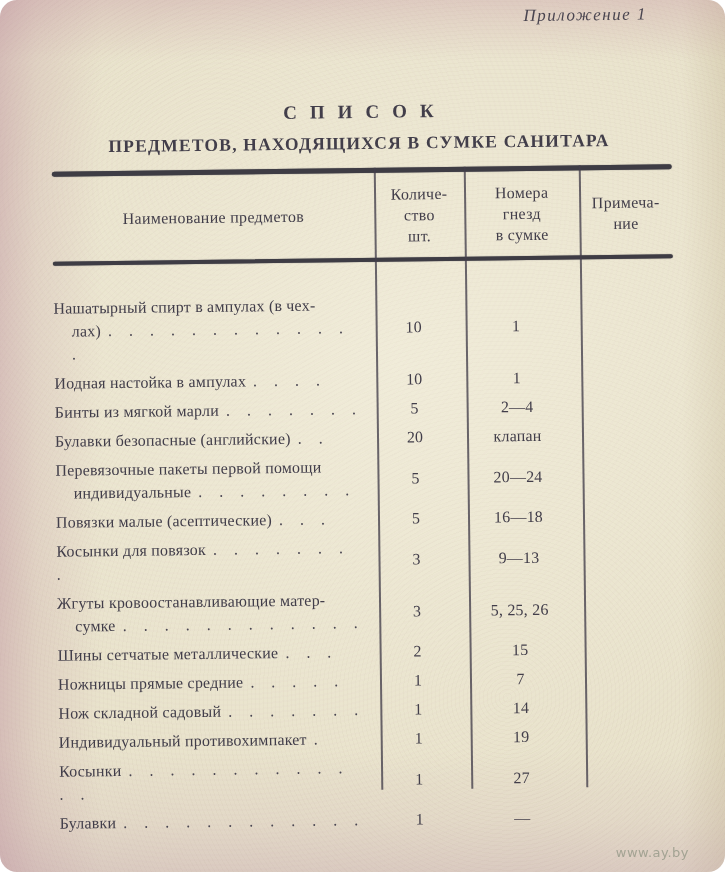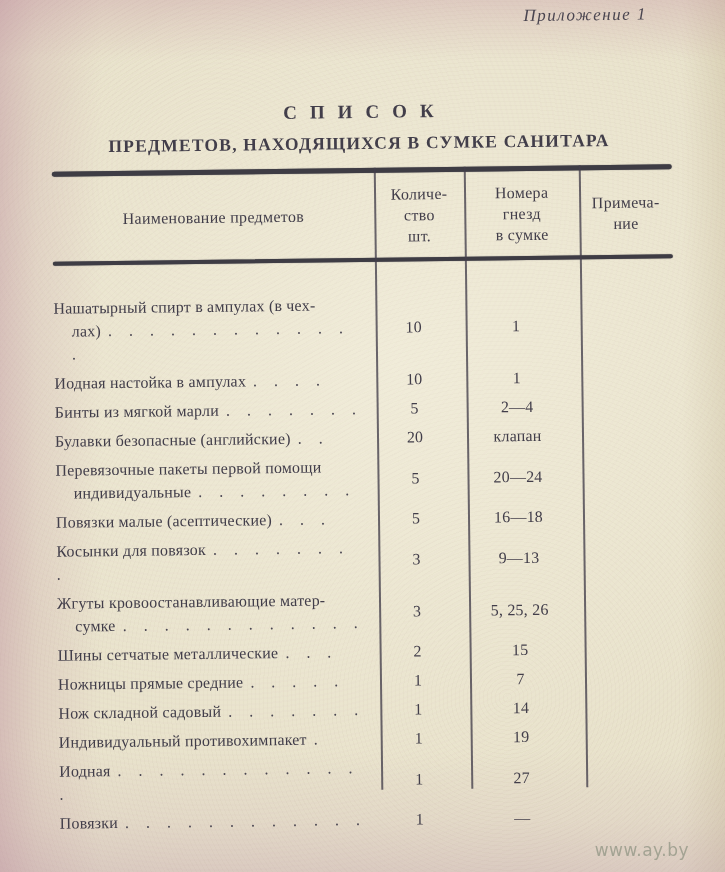--- a/index.html
+++ b/index.html
@@ -11,20 +11,21 @@
     color:#423e4a;
     background:
       radial-gradient(ellipse 90% 70% at 55% 42%, rgba(255,253,242,0.35), rgba(255,253,242,0) 70%),
       linear-gradient(90deg, rgba(187,139,156,0.42) 0%, rgba(187,139,156,0.20) 5%, rgba(187,139,156,0) 14%),
       linear-gradient(180deg, rgba(196,150,163,0.34) 0%, rgba(196,150,163,0) 7%),
       linear-gradient(0deg, rgba(184,146,165,0.30) 0%, rgba(184,146,165,0.12) 6%, rgba(184,146,165,0) 14%),
       linear-gradient(270deg, rgba(168,148,108,0.20) 0%, rgba(168,148,108,0) 6%),
       repeating-radial-gradient(circle at 30% 20%, rgba(205,170,185,0.05) 0 2px, rgba(0,0,0,0) 2px 5px),
       repeating-radial-gradient(circle at 70% 80%, rgba(170,160,120,0.06) 0 1px, rgba(0,0,0,0) 1px 4px),
       #e9e3cc;
+    border-radius: 17px;
   }
   .rot { position:absolute; inset:0; transform:rotate(-0.7deg); transform-origin:50% 50%; }
 
   .appendix {
     position:absolute; top:8px; right:73px;
     font-style:italic; font-size:17px; letter-spacing:1.5px;
     color:#4a4550;
   }
   .title {
     position:absolute; top:101px; left:0; width:100%;
@@ -61,21 +62,21 @@
   .cell.c0 { width:322px; padding-right:6px; margin-left:-7px; padding-left:7px; }
   .cell.c0 .cont { padding-left:18px; }
   .cell.c1 { width:90px;  text-align:center; align-self:center; }
   .cell.c2 { width:115px; text-align:center; align-self:center; }
   .cell.c3 { width:93px;  text-align:center; align-self:center; }
   .dots { letter-spacing:6.5px; margin-left:7px; color:#4a4652; }
 
   .watermark {
     position:absolute; right:36px; bottom:12px;
     font-family:"DejaVu Sans","Liberation Sans",sans-serif;
-    font-size:17px; color:#a3a393; letter-spacing:0.5px;
+    font-size:13px; color:#a3a393; letter-spacing:0.5px;
   }
 </style>
 </head>
 <body>
 
 <div class="page">
   <div class="rot">
 
     <div class="appendix">Приложение 1</div>
     <div class="title">СПИСОК</div>
@@ -201,29 +202,29 @@
           <div class="trow">
             <div class="cell c0">
               <div><span>Индивидуальный противохимпакет</span><span class="dots">.</span></div>
             </div>
             <div class="cell c1">1</div>
             <div class="cell c2">19</div>
             <div class="cell c3"></div>
           </div>
           <div class="trow">
             <div class="cell c0">
-              <div><span>Иодная</span><span class="dots">. . . . . . . . . . . . .</span></div>
+              <div><span>Косынки</span><span class="dots">. . . . . . . . . . . . .</span></div>
             </div>
             <div class="cell c1">1</div>
             <div class="cell c2">27</div>
             <div class="cell c3"></div>
           </div>
           <div class="trow">
             <div class="cell c0">
-              <div><span>Повязки</span><span class="dots">. . . . . . . . . . . .</span></div>
+              <div><span>Булавки</span><span class="dots">. . . . . . . . . . . .</span></div>
             </div>
             <div class="cell c1">1</div>
             <div class="cell c2">—</div>
             <div class="cell c3"></div>
           </div>
         </div>
     </div>
 
   </div>
   <div class="watermark">www.ay.by</div>

